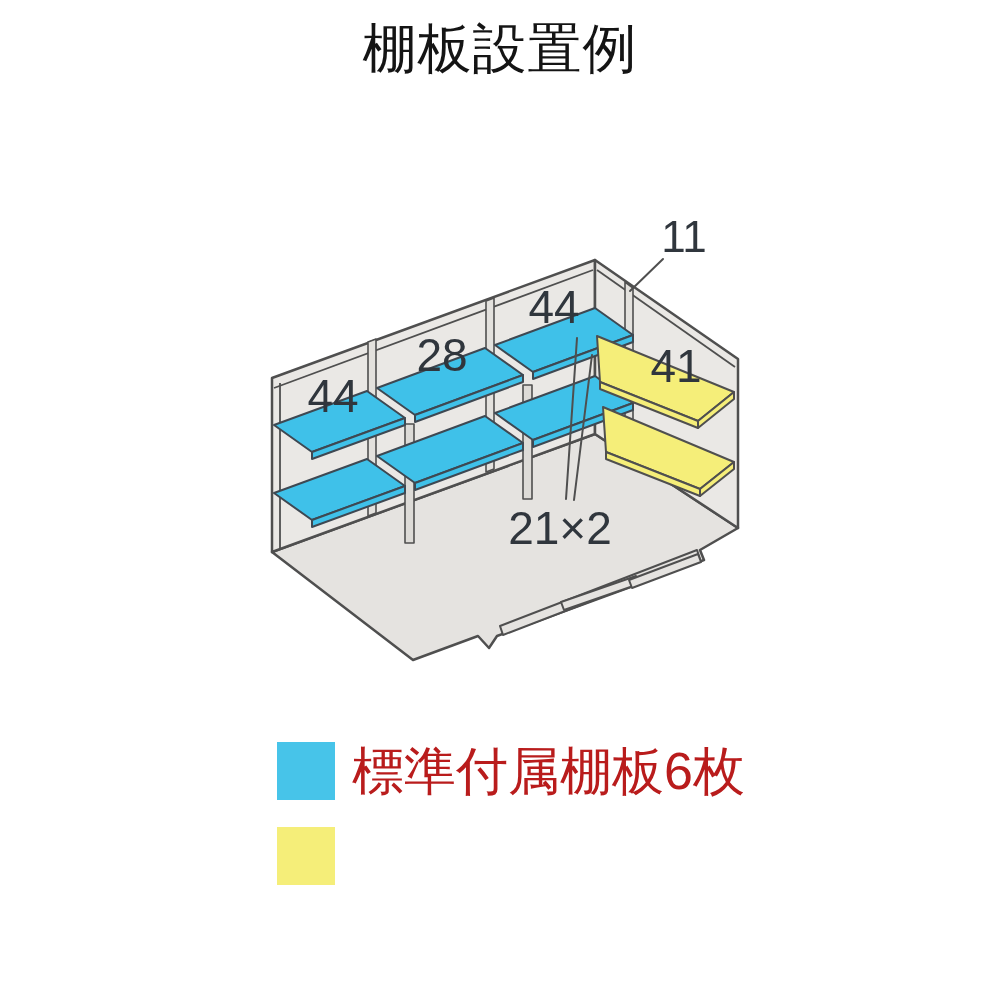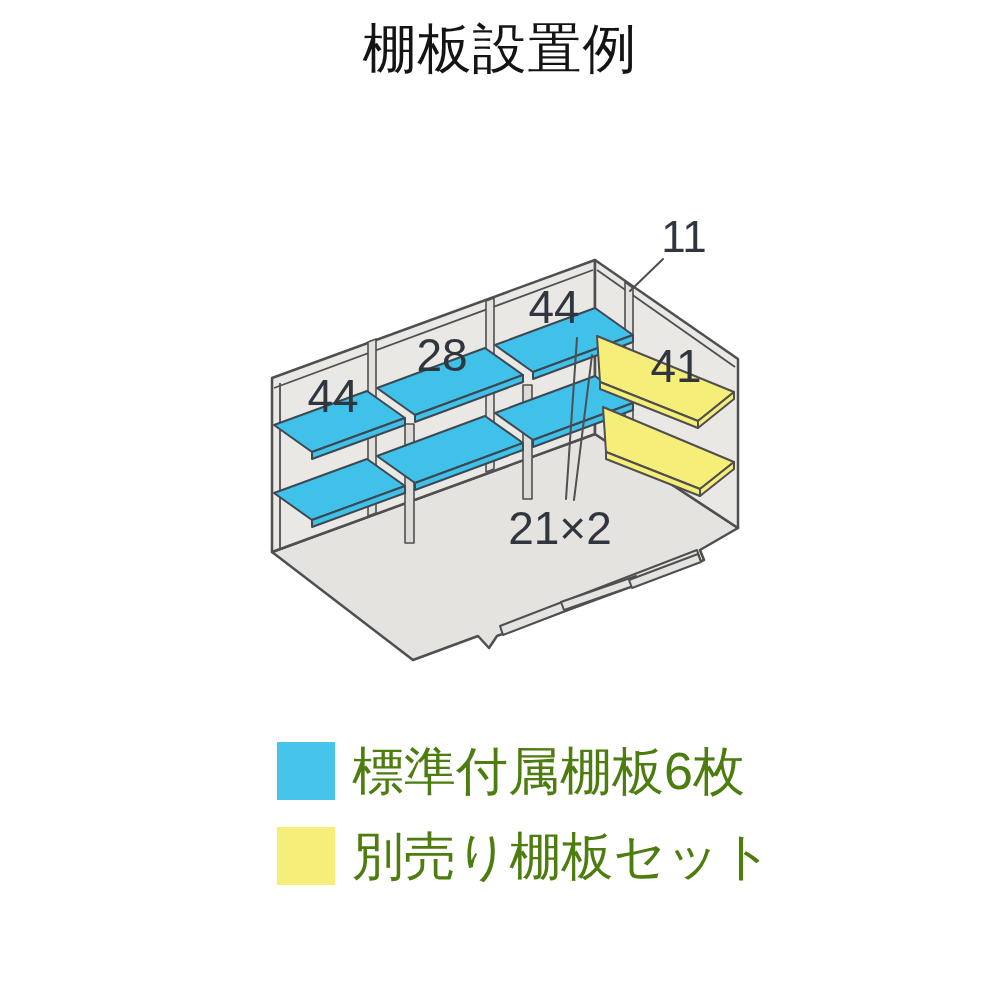--- a/index.html
+++ b/index.html
@@ -51,21 +51,21 @@
     width: 58px;
     height: 58px;
     flex: 0 0 58px;
     margin-right: 17px;
   }
   .swatch-blue   { background: #47c4e9; }
   .swatch-yellow { background: #f5ee79; }
   .legend-label {
     font-size: 52px;
     line-height: 58px;
-    color: #4d7c0f;
+    color: #b91c1c;
     white-space: nowrap;
     font-weight: 500;
   }
   
   .wall   { fill: #eae8e5; stroke: #4f4f4f; stroke-width: 2.5; stroke-linejoin: round; }
   .floor  { fill: #e5e3e0; stroke: #4f4f4f; stroke-width: 2.5; stroke-linejoin: round; }
   .capline{ fill: none; stroke: #4f4f4f; stroke-width: 1.8; }
   .stud   { fill: #e3e1dd; stroke: #4f4f4f; stroke-width: 1.6; stroke-linejoin: round; }
   .leg    { fill: #dddbd7; stroke: #4f4f4f; stroke-width: 1.6; stroke-linejoin: round; }
   .shelf-blue   { fill: #3fc1e9; stroke: #3e4852; stroke-width: 2; stroke-linejoin: round; }
@@ -150,17 +150,16 @@
     <text class="dim-text dim-text-small" x="684" y="236" text-anchor="middle" dominant-baseline="central">11</text>
   </svg>
 
   <div class="legend">
     <div class="legend-row">
       <div class="swatch swatch-blue"></div>
       <div class="legend-label">標準付属棚板6枚</div>
     </div>
     <div class="legend-row">
       <div class="swatch swatch-yellow"></div>
-      <div class="legend-label">別売り棚板セット</div>
     </div>
   </div>
 
 </div>
 
 </body></html>

